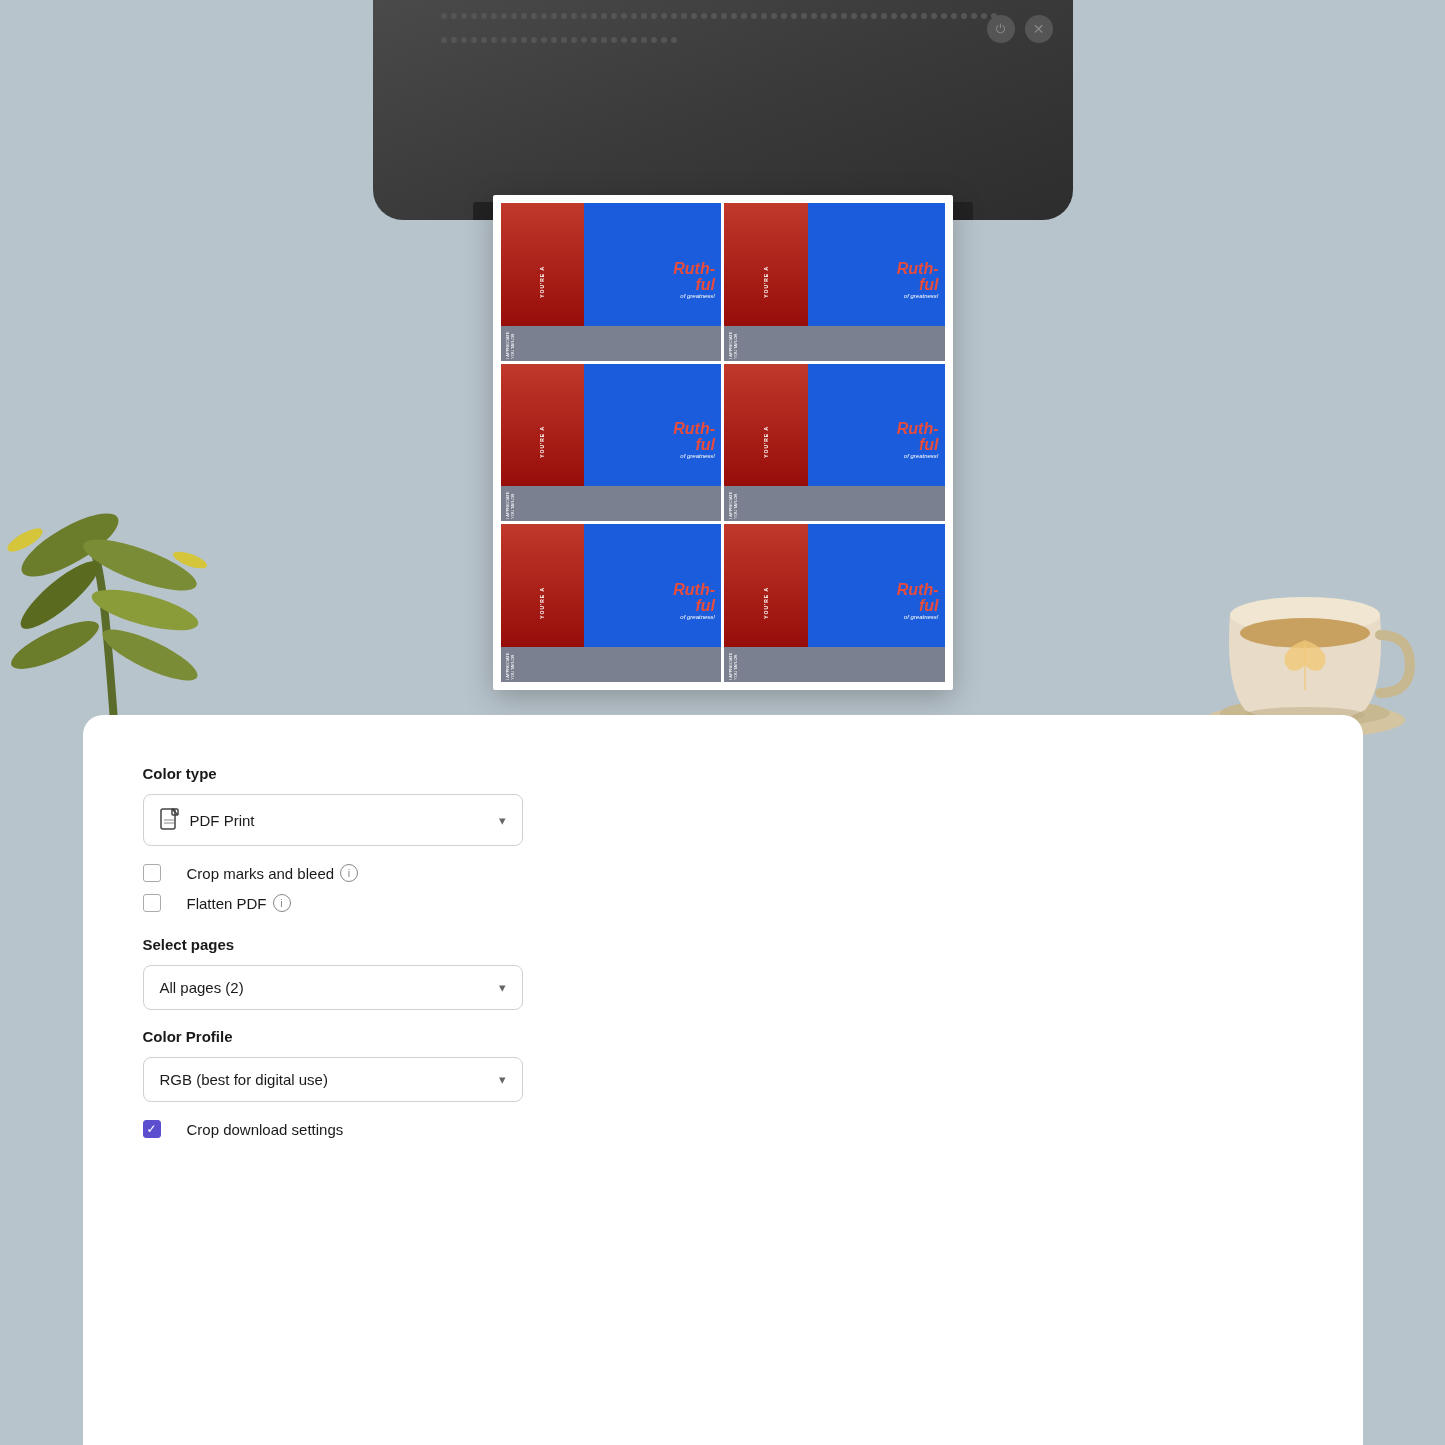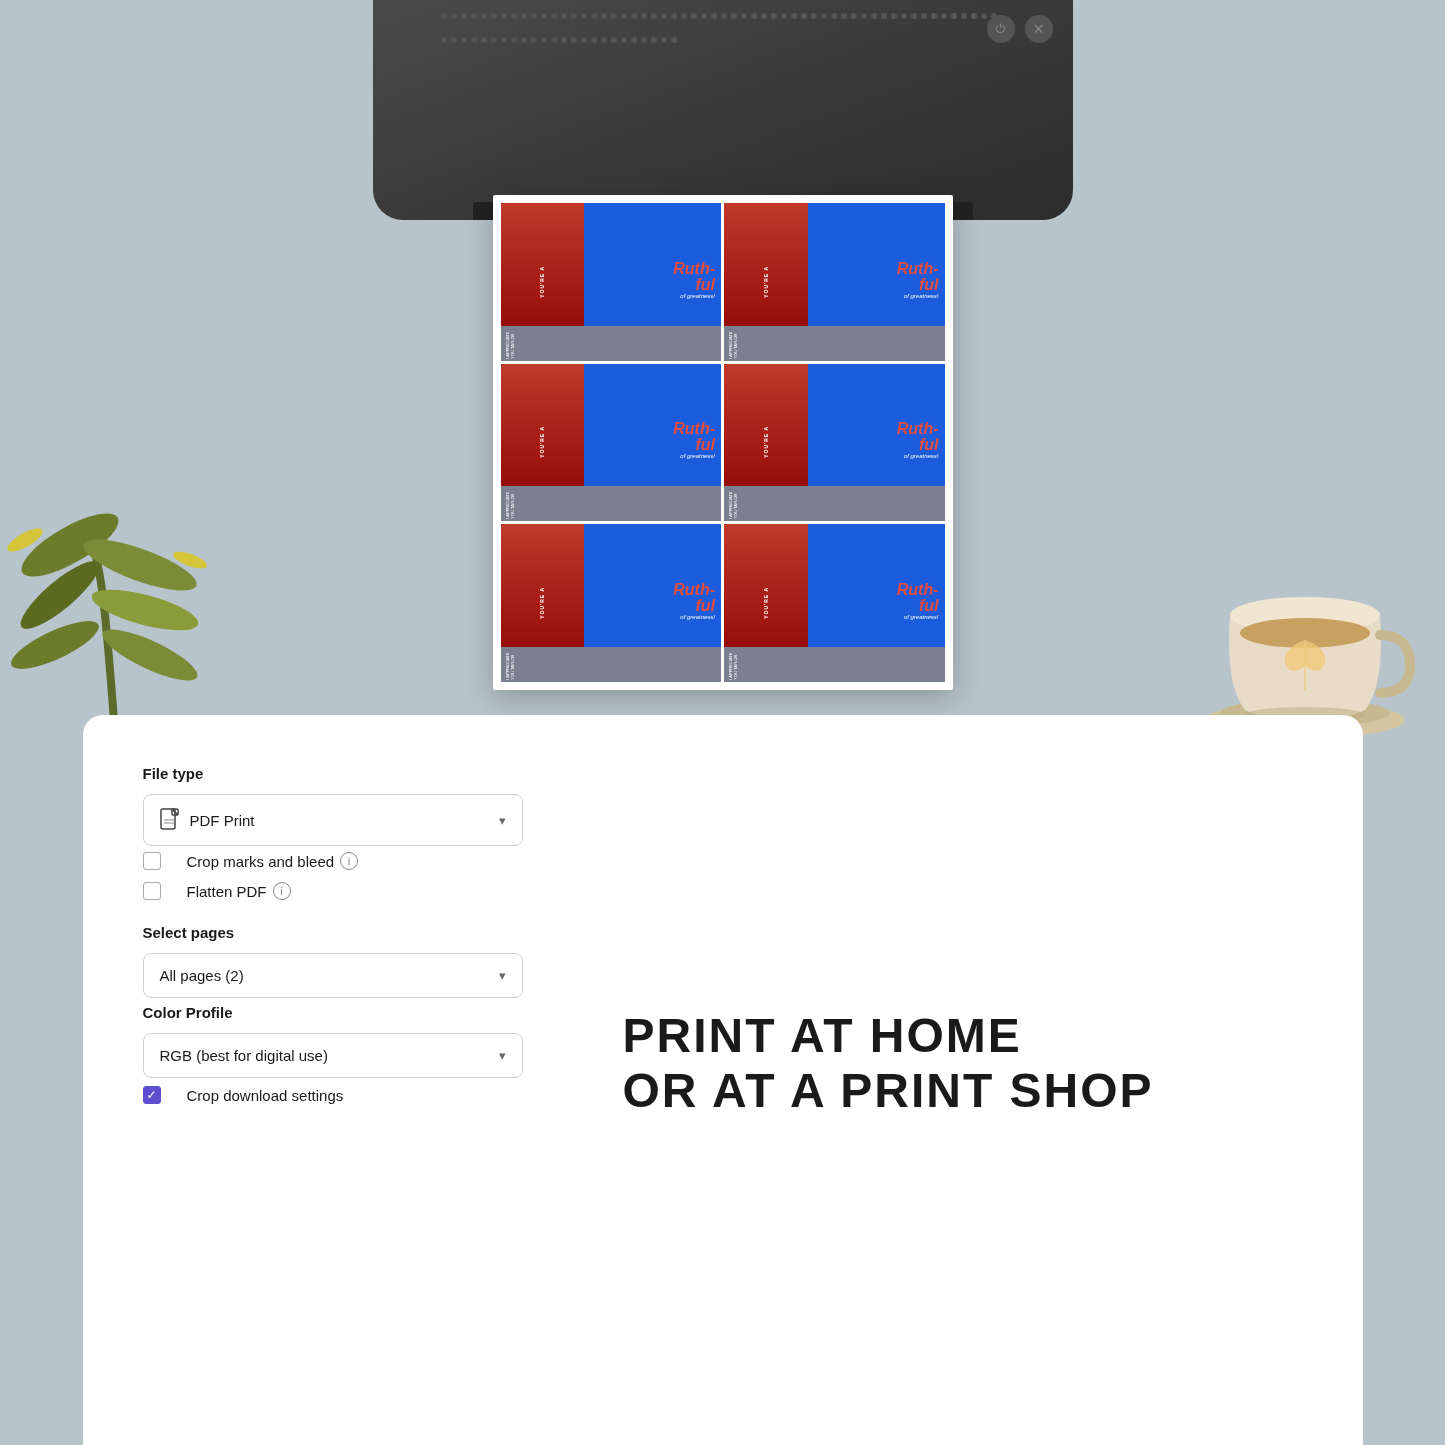--- a/index.html
+++ b/index.html
@@ -224,21 +224,21 @@
       border: 1.5px solid #d0d0d0;
       border-radius: 8px;
       padding: 13px 16px;
       background: white;
       display: flex;
       align-items: center;
       justify-content: space-between;
       cursor: pointer;
       font-size: 15px;
       color: #1a1a1a;
-      margin-bottom: 6px;
+      margin-bottom: 18px;
     }
 
     .dropdown-btn-inner {
       display: flex;
       align-items: center;
       gap: 10px;
     }
 
     .chevron-icon {
       color: #666;
@@ -536,21 +536,21 @@
     <path d="M185 110 Q215 110 215 140 Q215 168 185 168" stroke="#c8b890" stroke-width="10" fill="none" stroke-linecap="round"></path>
 
     <ellipse cx="110" cy="190" rx="60" ry="8" fill="#baa880" opacity="0.5"></ellipse>
   </svg>
 </div>
 
 <div class="bottom-panel" style="position:absolute;bottom:0;left:50%;transform:translateX(-50%);width:1280px;background:white;border-radius:20px 20px 0 0;padding:50px 60px 60px 60px;display:flex;gap:60px;min-height:730px;z-index:10;">
 
   <div class="left-controls">
 
-    <div class="section-label">File type</div>
+    <div class="section-label">Color type</div>
 
     <button class="dropdown-btn">
       <div class="dropdown-btn-inner">
         <svg width="20" height="24" viewBox="0 0 20 24">
           <rect x="1" y="1" width="14" height="20" rx="2" fill="none" stroke="#444" stroke-width="1.5"></rect>
           <path d="M12 1 L18 7" stroke="#444" stroke-width="1.5" fill="none"></path>
           <rect x="12" y="1" width="6" height="6" rx="1" fill="none" stroke="#444" stroke-width="1.5"></rect>
           <line x1="4" y1="12" x2="14" y2="12" stroke="#888" stroke-width="1"></line>
           <line x1="4" y1="15" x2="14" y2="15" stroke="#888" stroke-width="1"></line>
         </svg>
@@ -592,19 +592,15 @@
     </div>
 
     <div class="checkbox-row" style="margin-top:8px;">
       <div class="checkbox checkbox-checked"></div>
       <span style="font-size:15px;color:#1a1a1a;">Crop download settings</span>
     </div>
 
   </div>
 
   <div class="right-promo">
-    <div class="promo-heading">
-      <div>PRINT AT HOME</div>
-      <div>OR AT A PRINT SHOP</div>
-    </div>
   </div>
 
 </div>
 
 </body></html>

